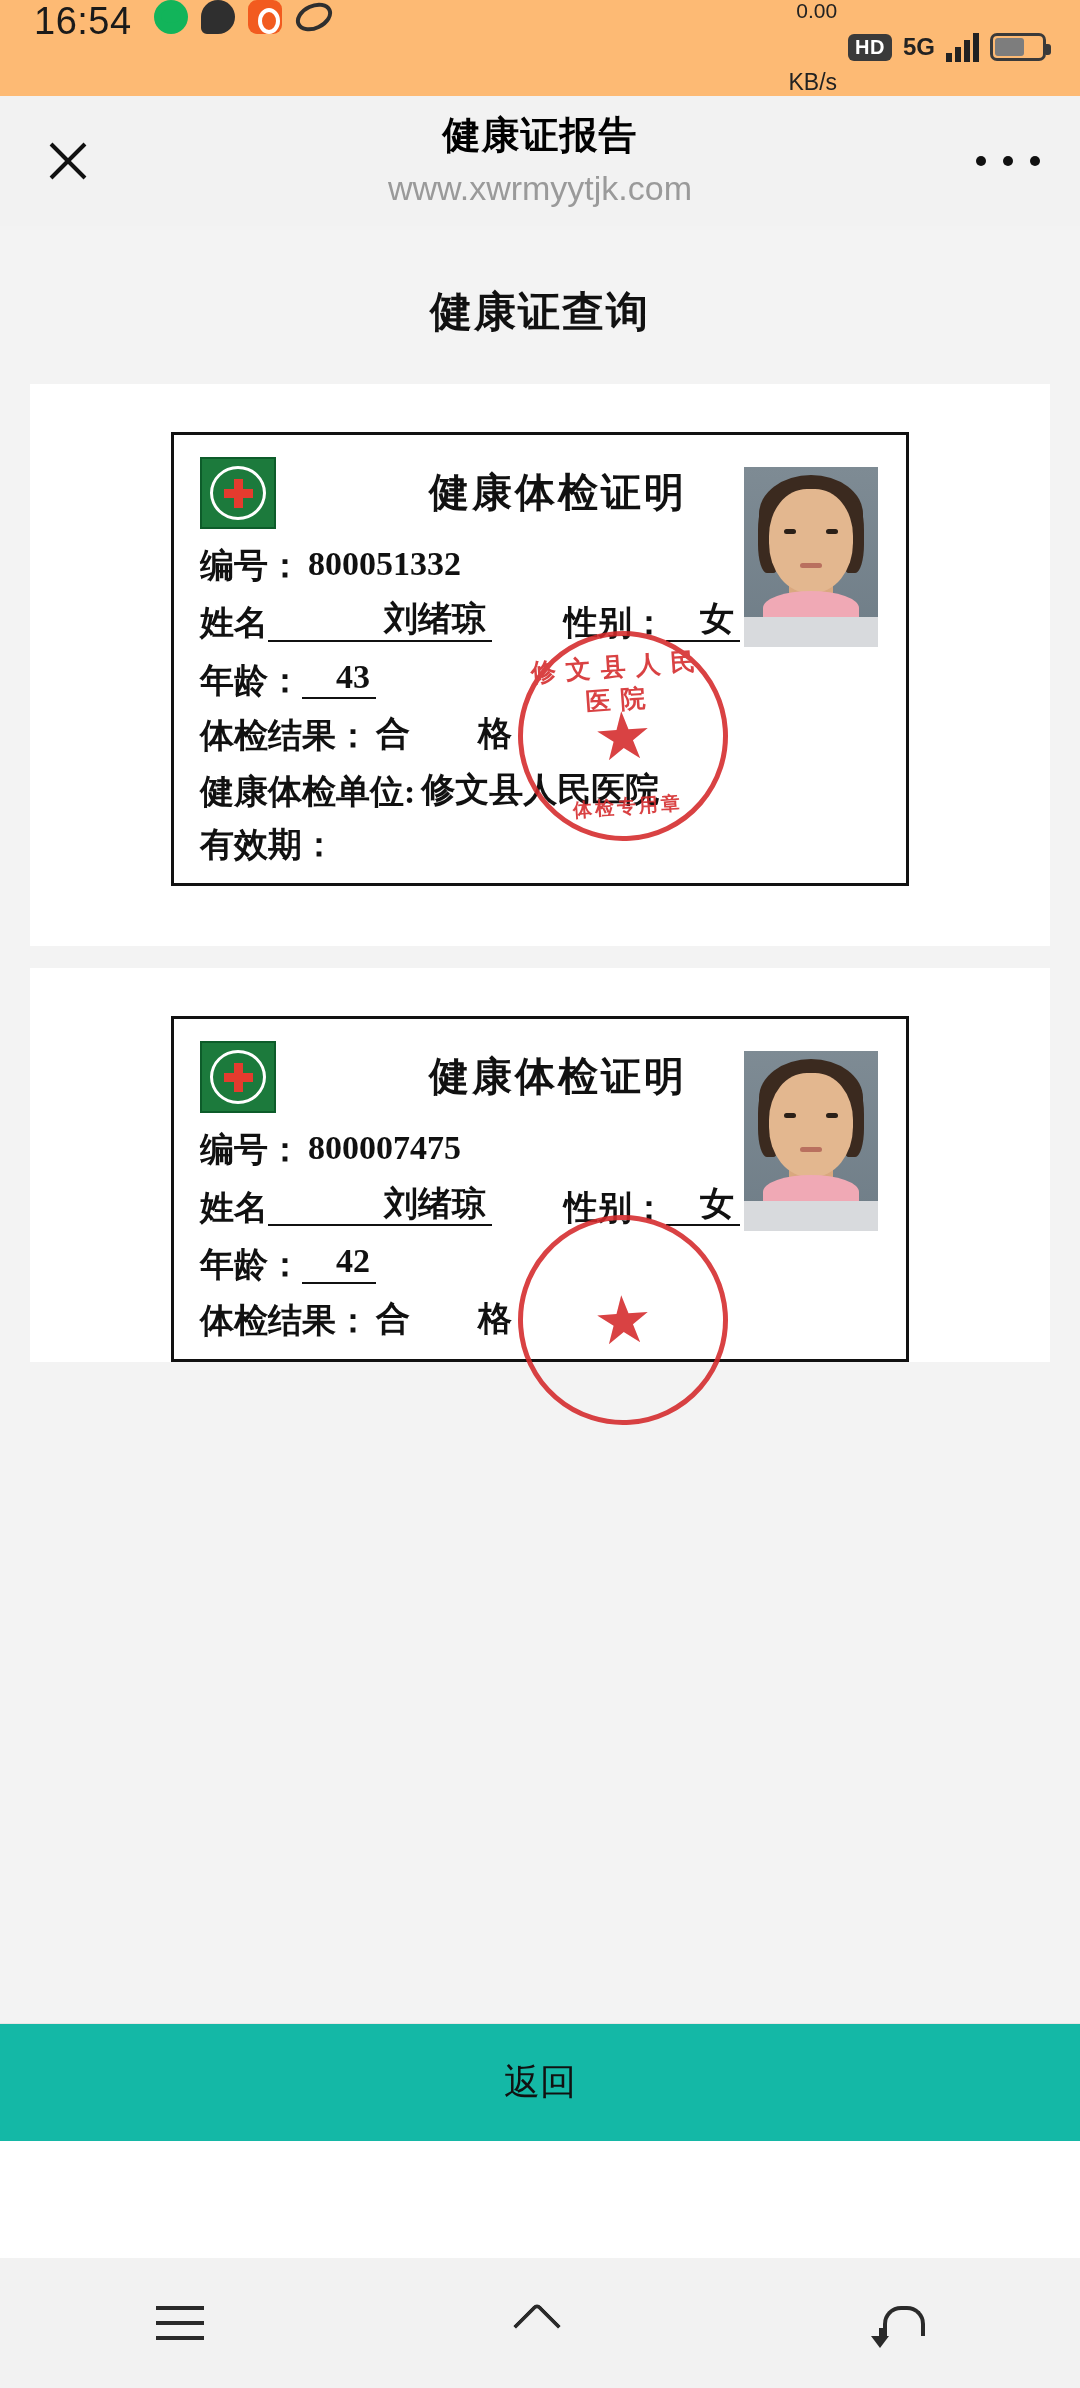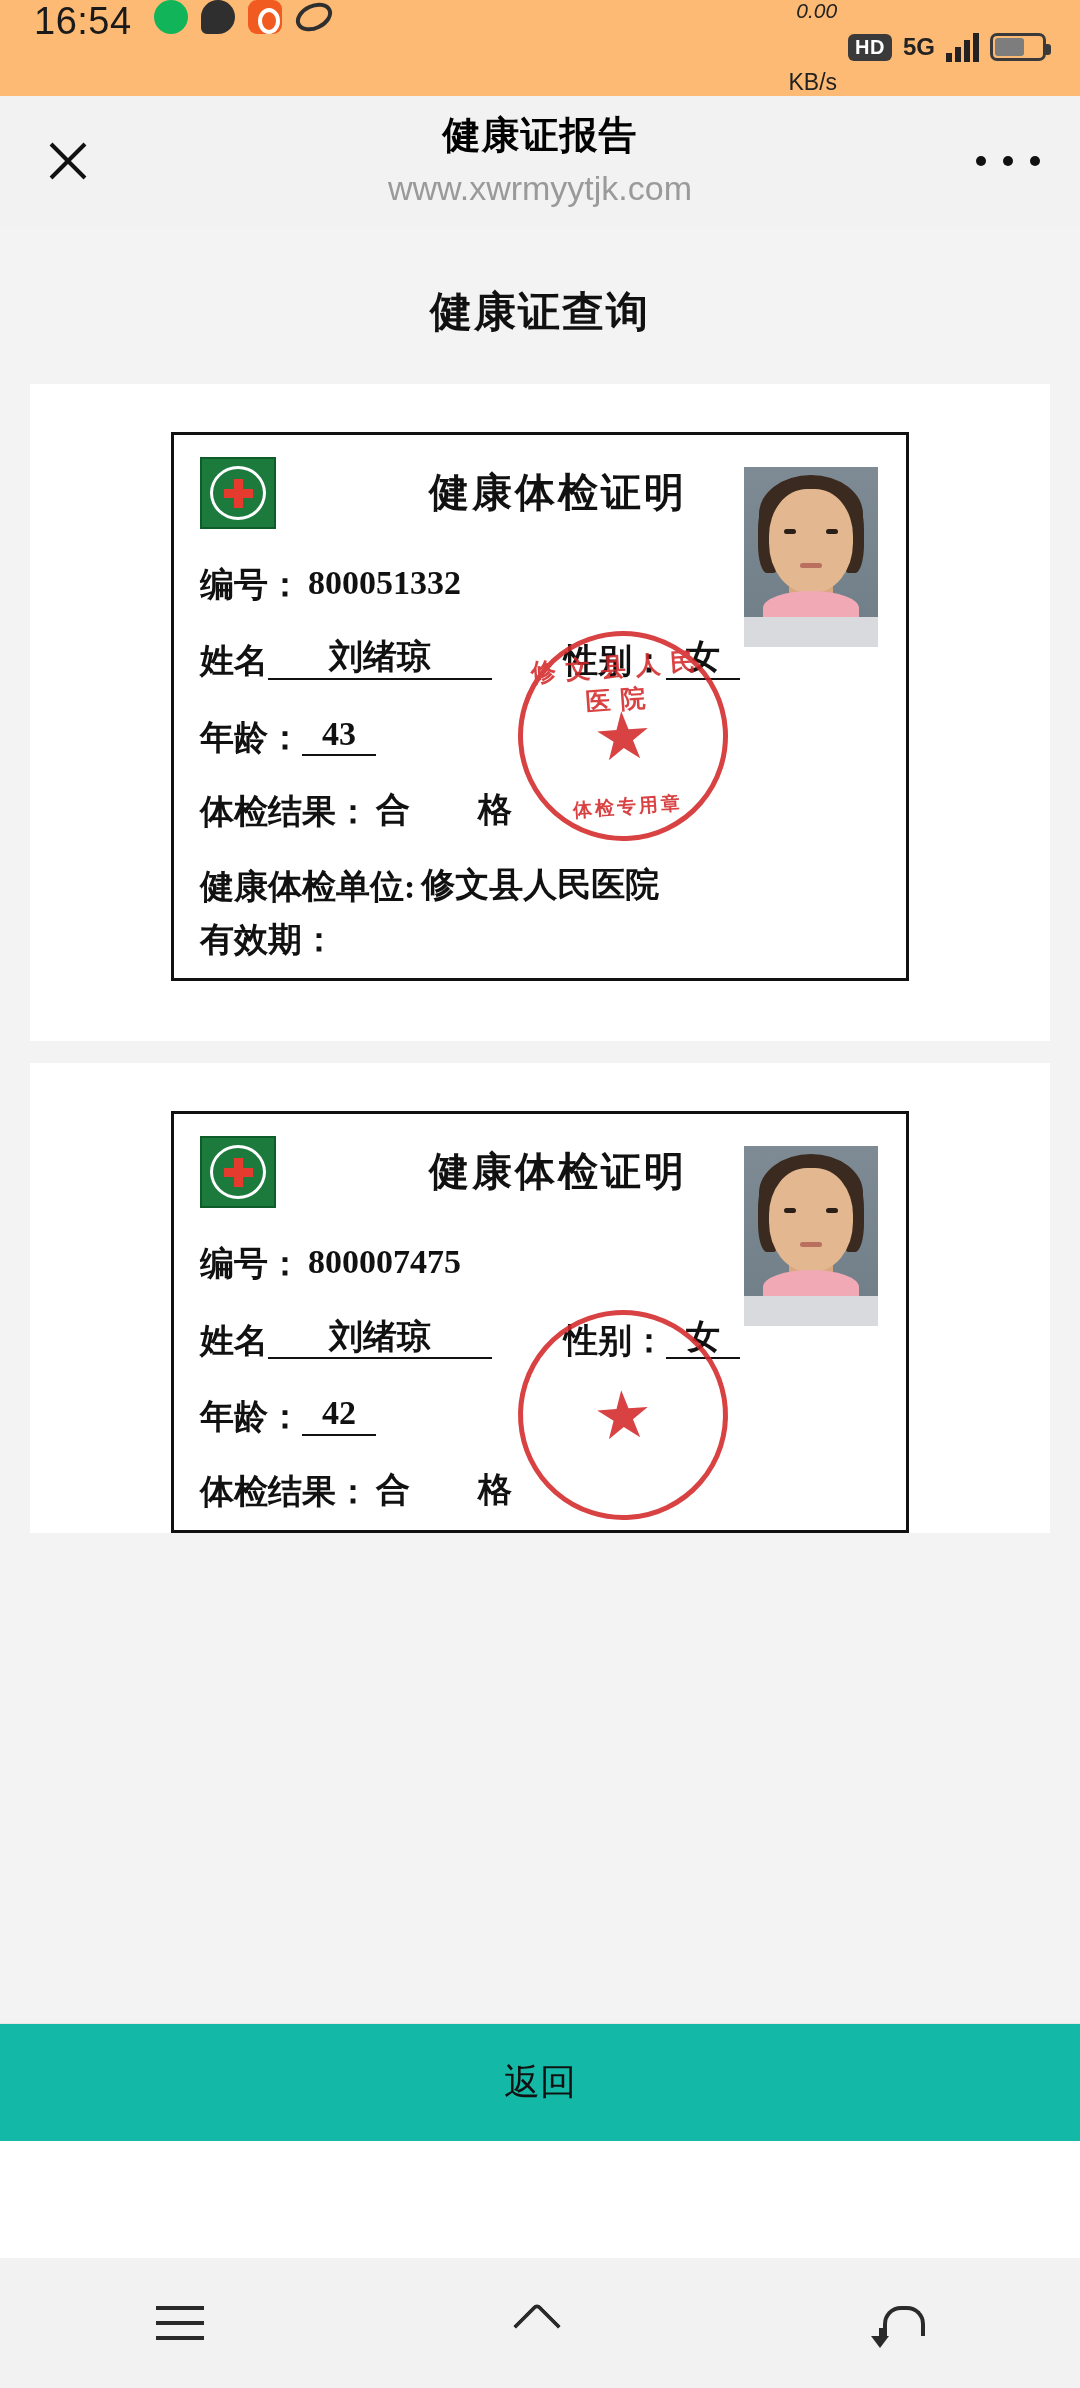--- a/index.html
+++ b/index.html
@@ -53,21 +53,21 @@
     border-radius: 50%;
     transform: rotate(-25deg);
   }
   .status-right {
     margin-left: auto;
     display: flex;
     align-items: center;
     gap: 11px;
   }
   .netspeed { text-align: right; line-height: 1.05; color: #222; }
-  .netspeed .v { font-size: 21px; font-style: italic; }
+  .netspeed .v { font-size: 21px; }
   .netspeed .u { font-size: 23px; margin-top: 48px; }
   .badge-hd {
     background: #3a3a3a; color: #fff; font-size: 20px; font-weight: bold;
     border-radius: 6px; padding: 2px 7px; letter-spacing: 0.5px;
   }
   .sig-5g { font-size: 24px; color: #222; font-weight: 600; }
   .bars { display: flex; align-items: flex-end; gap: 3px; height: 30px; }
   .bars i { width: 6px; background: #222; display: block; }
   .bars i:nth-child(1) { height: 9px; }
   .bars i:nth-child(2) { height: 15px; }
@@ -221,22 +221,22 @@
     width: 22px; height: 5px; background: #b9705f; border-radius: 3px;
   }
 
   .cert-body { margin-top: 6px; font-family: "Liberation Serif", serif; }
   .row {
     display: flex; align-items: flex-end;
     font-size: 34px; color: #111; margin-top: 16px; line-height: 1.1;
     white-space: nowrap;
   }
   .lbl { font-weight: bold; }
-  .val { font-weight: bold; padding: 0 6px 2px; margin-top: 19px; }
-  .ul { border-bottom: 2px solid #111; display: inline-block; text-align: center; }
+  .val { font-weight: bold; padding: 0 6px 2px; }
+  .ul { border-bottom: 2px solid #111; display: inline-block; text-align: right; }
   .ul.name { min-width: 224px; }
   .ul.sex { min-width: 74px; }
   .ul.age { min-width: 74px; }
   .row .gap { width: 72px; }
 
   .stamp {
     position: absolute;
     right: 178px; top: 196px;
     width: 210px; height: 210px;
     border: 5px solid #d4282a;

